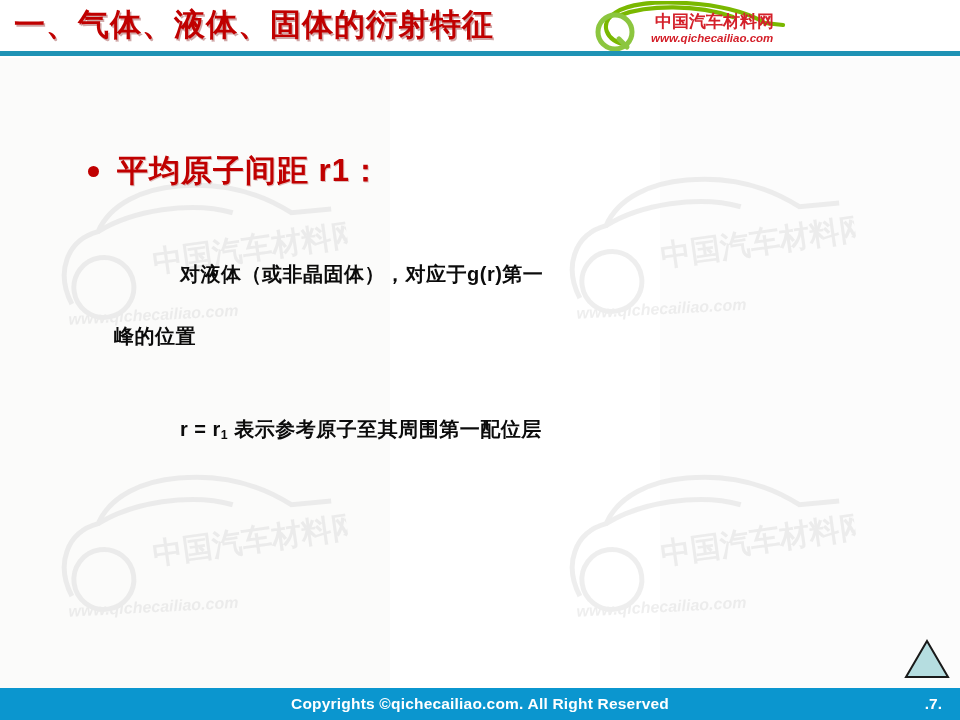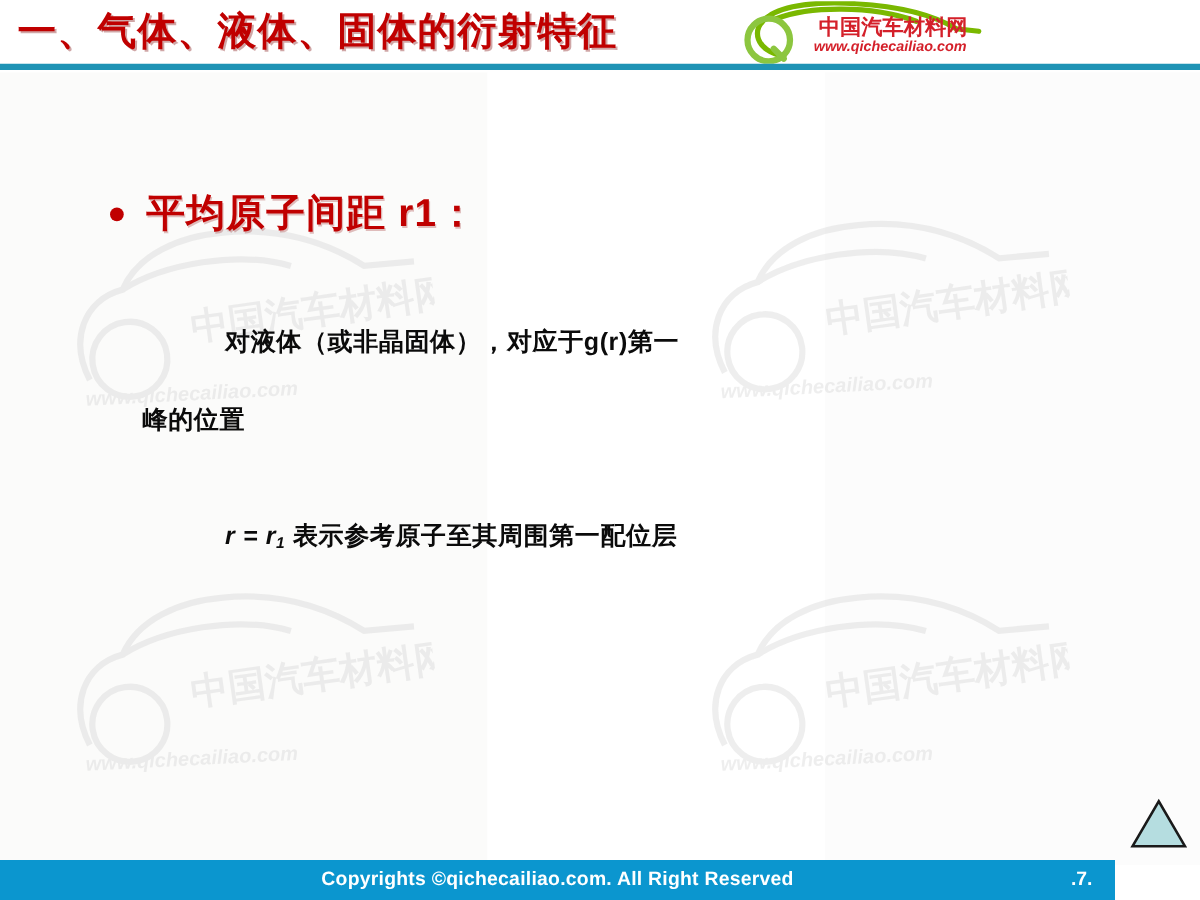--- a/index.html
+++ b/index.html
@@ -140,21 +140,21 @@
     position: absolute;
     color: #0b0b0b;
     font-size: 20px;
     font-weight: bold;
     line-height: 62px;
     letter-spacing: 0.5px;
     white-space: nowrap;
   }
   .para .indent { display: inline-block; width: 66px; }
   .para sub { font-size: 0.62em; vertical-align: -0.28em; font-weight: bold; }
-  .para .lat { font-family: "Liberation Sans", sans-serif; font-style: italic; }
+  .para .lat { font-family: "Liberation Sans", sans-serif; }
 
   #para-1-line-1 { left: 114px; top: 185px; }
   #para-1-line-2 { left: 114px; top: 247px; }
   #para-2-line-1 { left: 114px; top: 340px; }
   #para-2-line-2 { left: 114px; top: 402px; }
 
   
   #nav-triangle {
     position: absolute;
     left: 903px;
@@ -162,21 +162,21 @@
     width: 0;
     height: 0;
   }
   #nav-triangle svg { display: block; }
 
   
   #footer {
     position: absolute;
     left: 0;
     bottom: 0;
-    width: 892px;
+    width: 960px;
     height: 32px;
     background: #0b96cf;
   }
   #footer-copyright {
     position: absolute;
     left: 0;
     right: 0;
     top: 50%;
     transform: translateY(-50%);
     text-align: center;

